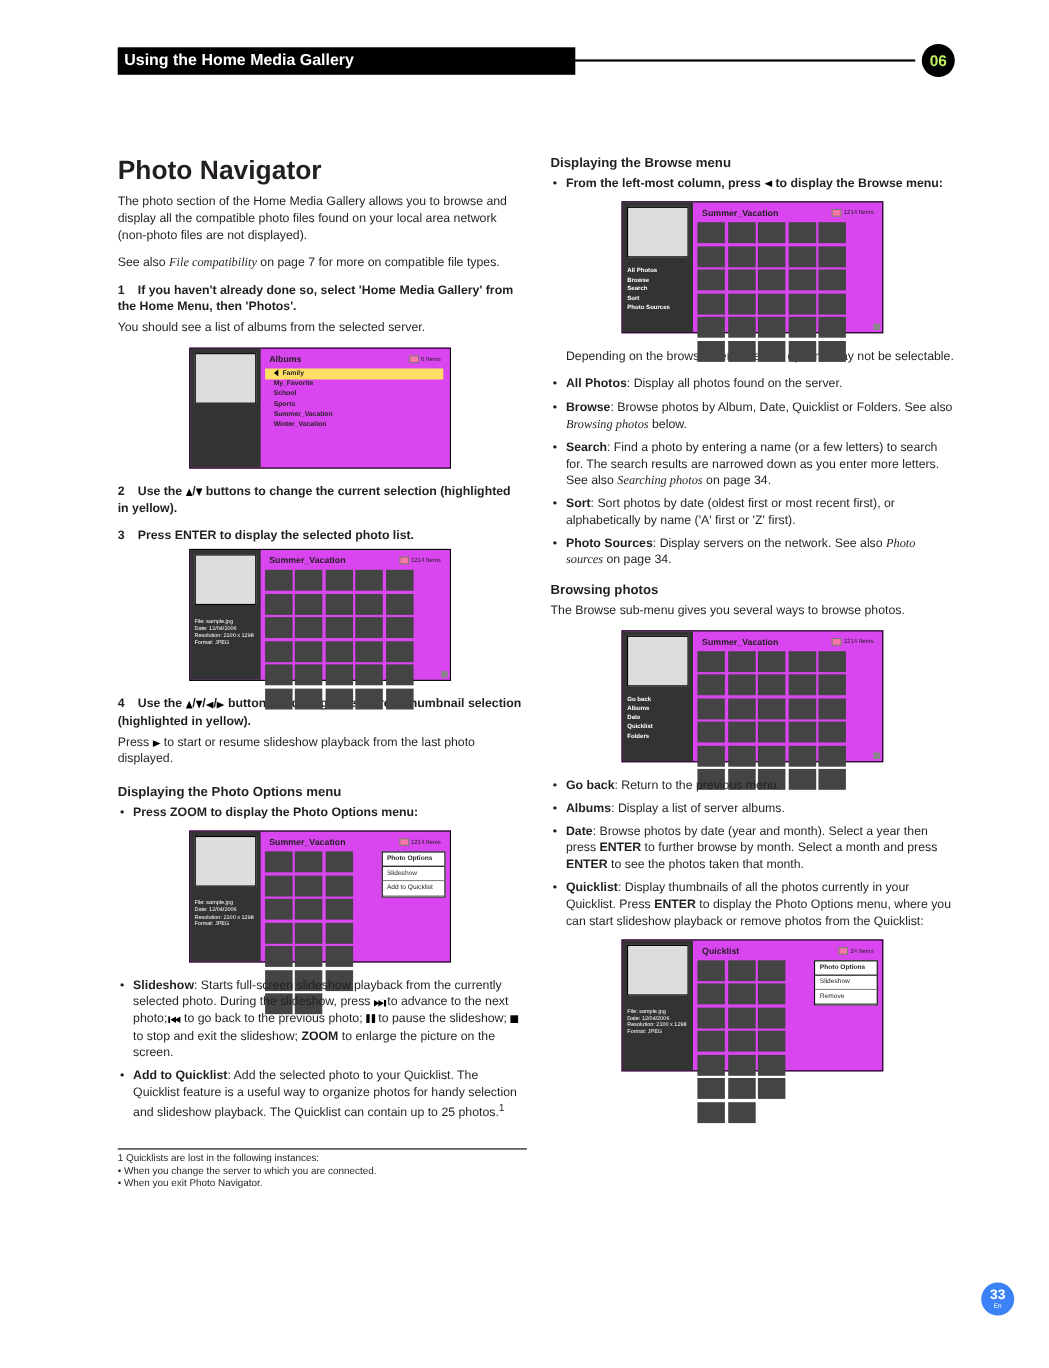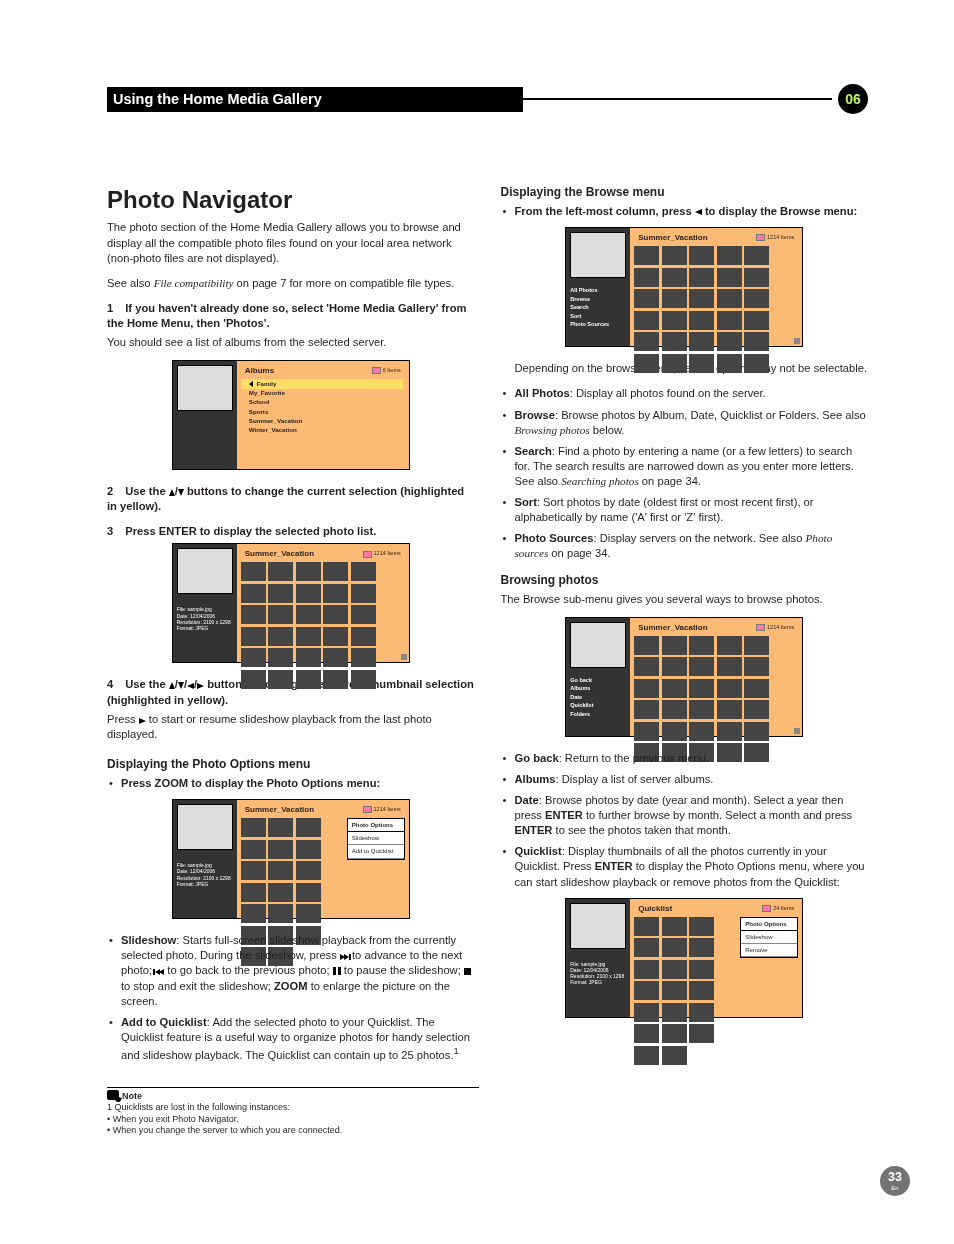--- a/index.html
+++ b/index.html
@@ -4,21 +4,21 @@
 <style>
   :root { --ink:#231f20; }
   html,body{margin:0;padding:0;}
   body{
     width:954px;height:1244px;
     font-family:Helvetica,Arial,sans-serif;
     font-size:11.2px;color:var(--ink);
     line-height:1.35;
     position:relative;
   }
-  .page{padding:84px 86px 0 107px;}
+  .page{padding:40px 86px 0 107px;}
   
   .hbar{display:flex;align-items:center;margin-bottom:70px;}
   .hbar .title{
     background:#000;color:#fff;font-weight:bold;
     font-size:14.5px;
     padding:3px 0 4px 6px;height:18px;line-height:18px;
     flex:1;
   }
   .hbar .rule{height:2px;background:#000;flex:0 0 310px;margin-left:-1px;}
   .hbar .chap{
@@ -35,21 +35,21 @@
   p{margin:0 0 10px 0;}
   .step{margin:0 0 4px 0;}
   .step .num{font-weight:bold;margin-right:12px;}
   .step .lead{font-weight:bold;}
   em{font-style:italic;font-family:Liberation Serif, serif;}
   ul.bul{list-style:none;padding:0;margin:0 0 8px 0;}
   ul.bul>li{position:relative;padding-left:14px;margin:0 0 6px 0;}
   ul.bul>li::before{content:"•";position:absolute;left:2px;top:0;}
   
   .shot{
-    border:0.8px solid #000;background:#fdba74;
+    border:0.8px solid #000;background:#d946ef;
     margin:4px auto 14px auto;position:relative;
     font-size:7px;
   }
   .shot .side{position:absolute;left:0;top:0;bottom:0;width:64px;background:#333;}
   .shot .side .thumb{position:absolute;left:4px;top:4px;right:4px;height:44px;background:#ddd;border:1px solid #000;}
   .shot .meta{position:absolute;left:4px;top:62px;color:#fff;font-size:5px;line-height:1.25;}
   .shot .menu{position:absolute;left:4px;top:58px;color:#fff;font-size:5.5px;font-weight:bold;line-height:1.55;}
   .shot .ttl{position:absolute;left:72px;top:5px;font-weight:bold;font-size:8px;}
   .shot .cnt{position:absolute;right:8px;top:6px;font-size:5.5px;}
   .shot .cnt::before{content:"";display:inline-block;width:7px;height:5px;background:#f7a; margin-right:2px;vertical-align:middle;border:0.5px solid #777;}
@@ -81,22 +81,22 @@
   .skipB::before{content:"";display:inline-block;width:0;height:0;border-top:3.5px solid transparent;border-bottom:3.5px solid transparent;border-left:5px solid #000;}
   .skipB::after{content:"";display:inline-block;width:0;height:0;border-top:3.5px solid transparent;border-bottom:3.5px solid transparent;border-left:5px solid #000;margin-left:-1px;box-shadow:2px 0 0 0 #000;}
   
   .noteline{height:1px;background:#000;width:372px;margin:16px 0 2px 0;}
   .notehdr{font-weight:bold;font-size:9px;}
   .notehdr .nicon{display:inline-block;width:12px;height:10px;background:#000;border-radius:2px;margin-right:3px;vertical-align:-1px;position:relative;}
   .notehdr .nicon::after{content:"";position:absolute;right:-2px;bottom:-2px;width:5px;height:5px;background:#000;border-radius:0 0 3px 0;transform:rotate(20deg);}
   .fn{font-size:9px;line-height:1.3;}
   
   .pgnum{
-    position:absolute;right:44px;bottom:48px;
-    width:30px;height:30px;border-radius:50%;background:#737373;color:#fff;
+    position:absolute;right:32px;bottom:48px;
+    width:30px;height:30px;border-radius:50%;background:#3b82f6;color:#fff;
     display:flex;flex-direction:column;align-items:center;justify-content:center;
     font-weight:bold;font-size:12.5px;line-height:1;
   }
   .pgnum small{font-size:6px;font-weight:normal;margin-top:1px;}
   b{font-weight:bold;}
 </style>
 </head>
 <body>
 
 <div class="page">
@@ -410,23 +410,22 @@
           <div class="ph">Photo Options</div>
           <div class="pi">Slideshow</div>
           <div class="pi">Remove</div>
         </div>
       </div>
 
     </div>
   </div>
 
   <div class="noteline"></div>
-  <div class="notehdr"><span class="nicon"></span><span>Note</span></div>
   <div class="fn">1 Quicklists are lost in the following instances:</div>
+  <div class="fn">• When you change the server to which you are connected.</div>
   <div class="fn">• When you exit Photo Navigator.</div>
-  <div class="fn">• When you change the server to which you are connected.</div>
 
 </div>
 
 <div class="pgnum">
   <span>33</span>
   <small>En</small>
 </div>
 
 </body></html>

